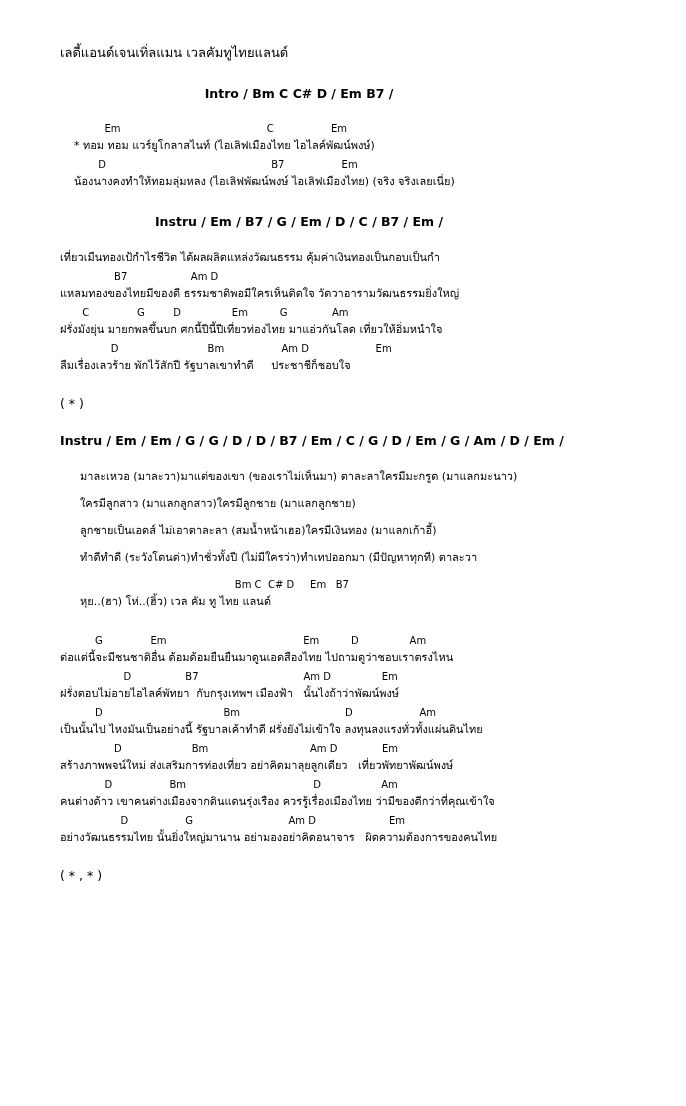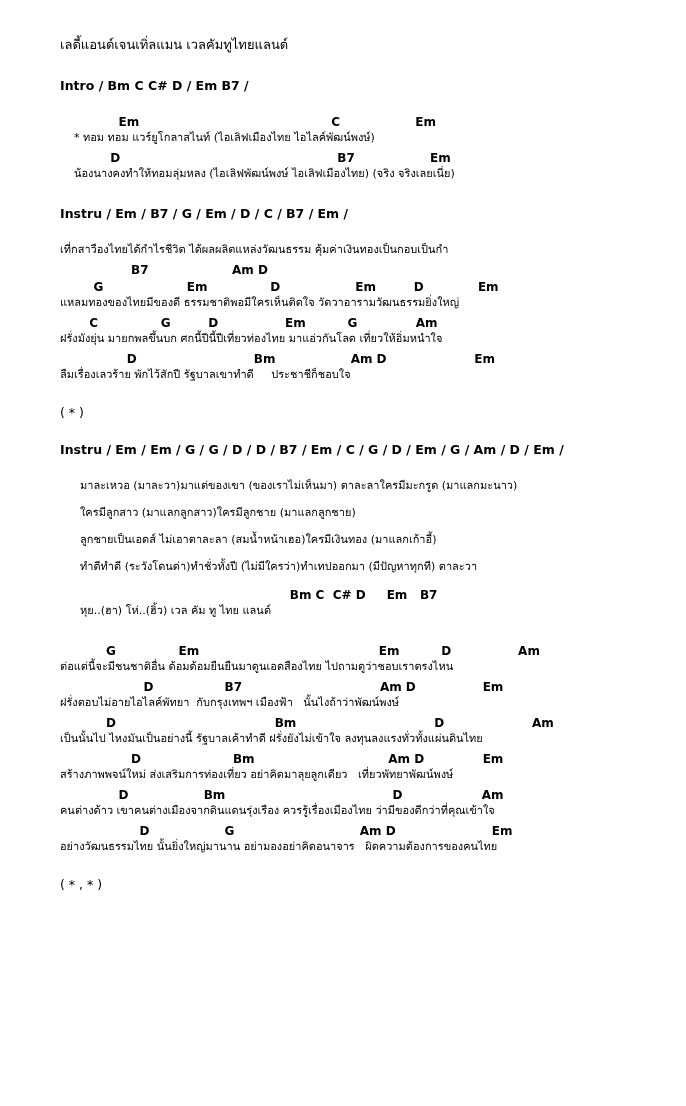--- a/index.html
+++ b/index.html
@@ -14,38 +14,40 @@
     color: #000000;
     font-size: 12.5px;
     line-height: 1.35;
     position: relative;
     overflow: hidden;
   }
   .page {
     padding: 36px 22px 10px 60px;
     box-sizing: border-box;
     width: 560px;
+    margin-top: 8px;
   }
   .title {
     font-size: 13px;
     margin-bottom: 24px;
     white-space: pre;
   }
   .section-label {
     font-weight: bold;
     font-size: 12.5px;
     white-space: pre;
     margin-bottom: 2px;
+    text-align: center;
   }
   .block {
     margin-top: 20px;
   }
   .chordline {
-    font-weight: bold;
-    font-size: 12px;
+    font-weight: normal;
+    font-size: 10px;
     white-space: pre;
     font-family: "DejaVu Sans", "Liberation Sans", sans-serif;
     letter-spacing: 0px;
     height: 17px;
   }
   .lyricline {
     font-size: 11px;
     white-space: pre;
     height: 19px;
   }
@@ -74,23 +76,22 @@
     <div class="lyricline">    * ทอม ทอม แวร์ยูโกลาสไนท์ (ไอเลิฟเมืองไทย ไอไลค์พัฒน์พงษ์)</div>
     <div class="chordline">            D                                                    B7                  Em</div>
     <div class="lyricline">    น้องนางคงทำให้ทอมลุ่มหลง (ไอเลิฟพัฒน์พงษ์ ไอเลิฟเมืองไทย) (จริง จริงเลยเนี่ย)</div>
   </div>
 
   <div class="block">
     <div class="section-label"><span>Instru</span><span> / Em / B7 / G / Em / D / C / B7 / Em /</span></div>
   </div>
 
   <div class="block">
-    <div class="lyricline">เที่กสาวืองไทยได้กำไรชีวิต ได้ผลผลิตแหล่งวัฒนธรรม คุ้มค่าเงินทองเป็นกอบเป็นกำ</div>
+    <div class="lyricline">เที่ยวเมืนทองเป้กำไรชีวิต ได้ผลผลิตแหล่งวัฒนธรรม คุ้มค่าเงินทองเป็นกอบเป็นกำ</div>
     <div class="chordline">                 B7                    Am D</div>
-    <div class="chordline">        G                    Em               D                  Em         D             Em</div>
     <div class="lyricline">แหลมทองของไทยมีของดี ธรรมชาติพอมีใครเห็นติดใจ วัดวาอารามวัฒนธรรมยิ่งใหญ่</div>
     <div class="chordline">       C               G         D                Em          G              Am</div>
     <div class="lyricline">ฝรั่งมังยุ่น มายกพลขึ้นบก ศกนี้ปีนี้ปีเที่ยวท่องไทย มาแอ่วกันโลด เที่ยวให้อิ่มหนำใจ</div>
     <div class="chordline">                D                            Bm                  Am D                     Em</div>
     <div class="lyricline">ลืมเรื่องเลวร้าย พักไว้สักปี รัฐบาลเขาทำดี     ประชาชีก็ชอบใจ</div>
   </div>
 
   <div class="star">( * )</div>
 
   <div class="block">

